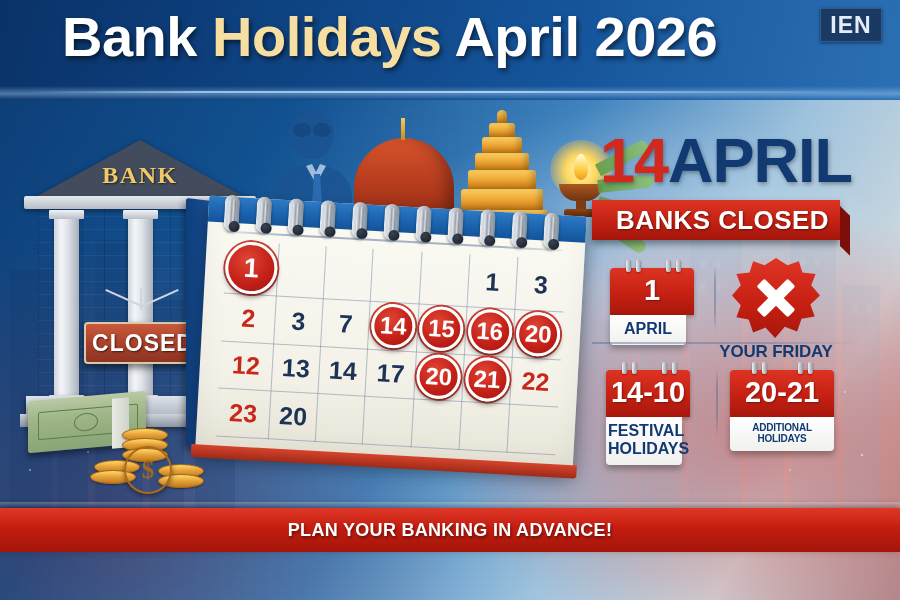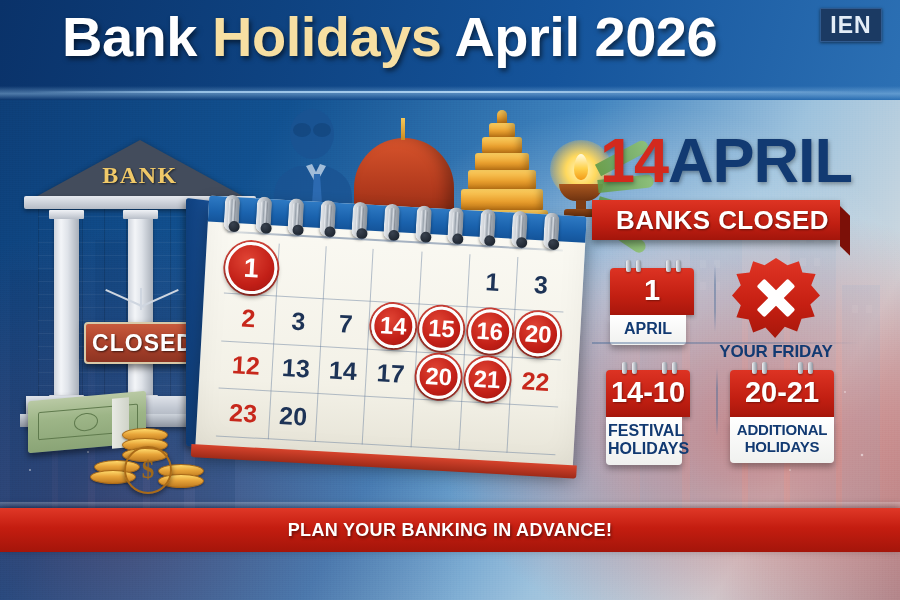--- a/index.html
+++ b/index.html
@@ -331,21 +331,21 @@
     text-shadow:1px 1px 2px rgba(0,0,0,.35);
     box-shadow:0 2px 4px rgba(0,0,0,.3);
   }
   .dc-bottom{
     width:76px; padding:5px 2px 7px;
     background:linear-gradient(180deg,#ffffff,#f0f1ef);
     border-radius:0 0 4px 4px; text-align:center;
     color:#123a72; font-size:16px; font-weight:bold; line-height:1.12;
     box-shadow:0 4px 6px rgba(0,0,0,.3);
   }
-  .dc-bottom.sm{ font-size:15px; letter-spacing:-.2px; }
+  .dc-bottom.sm{ font-size:10px; letter-spacing:-.2px; }
 
   .badge-wrap{ position:absolute; }
   .badge-x{
     position:relative; width:88px; height:80px;
     background:linear-gradient(180deg,#e03525 0%,#c61f12 58%,#a7170b 100%);
     filter:drop-shadow(0 3px 5px rgba(0,0,0,.4));
     clip-path:polygon(50% 0%,63% 9%,76% 4%,80% 18%,95% 20%,90% 34%,100% 47%,89% 58%,94% 73%,79% 76%,74% 92%,60% 86%,49% 100%,38% 87%,24% 93%,19% 77%,5% 74%,10% 59%,0% 47%,10% 34%,5% 20%,20% 18%,24% 4%,37% 9%);
   }
   .badge-x::before, .badge-x::after{
     content:""; position:absolute; left:50%; top:50%; width:44px; height:11px;

